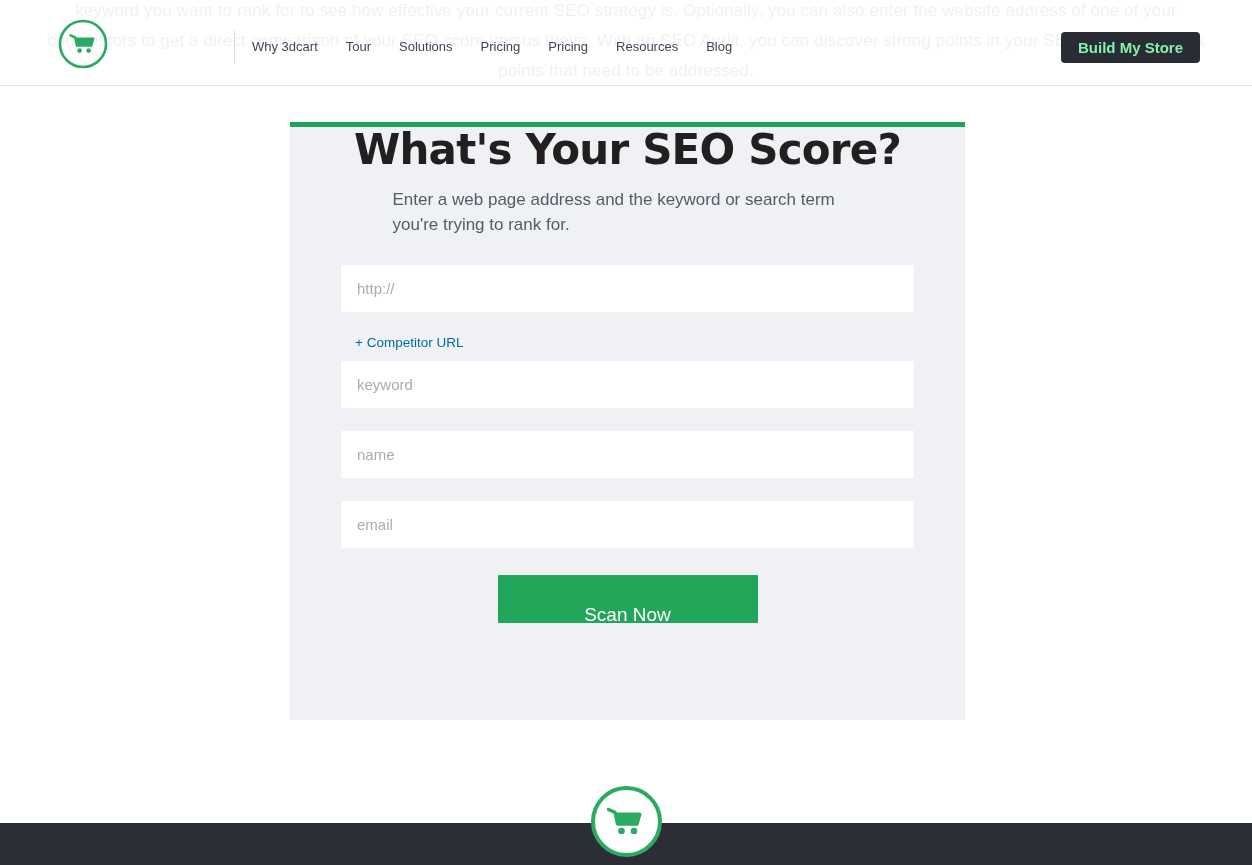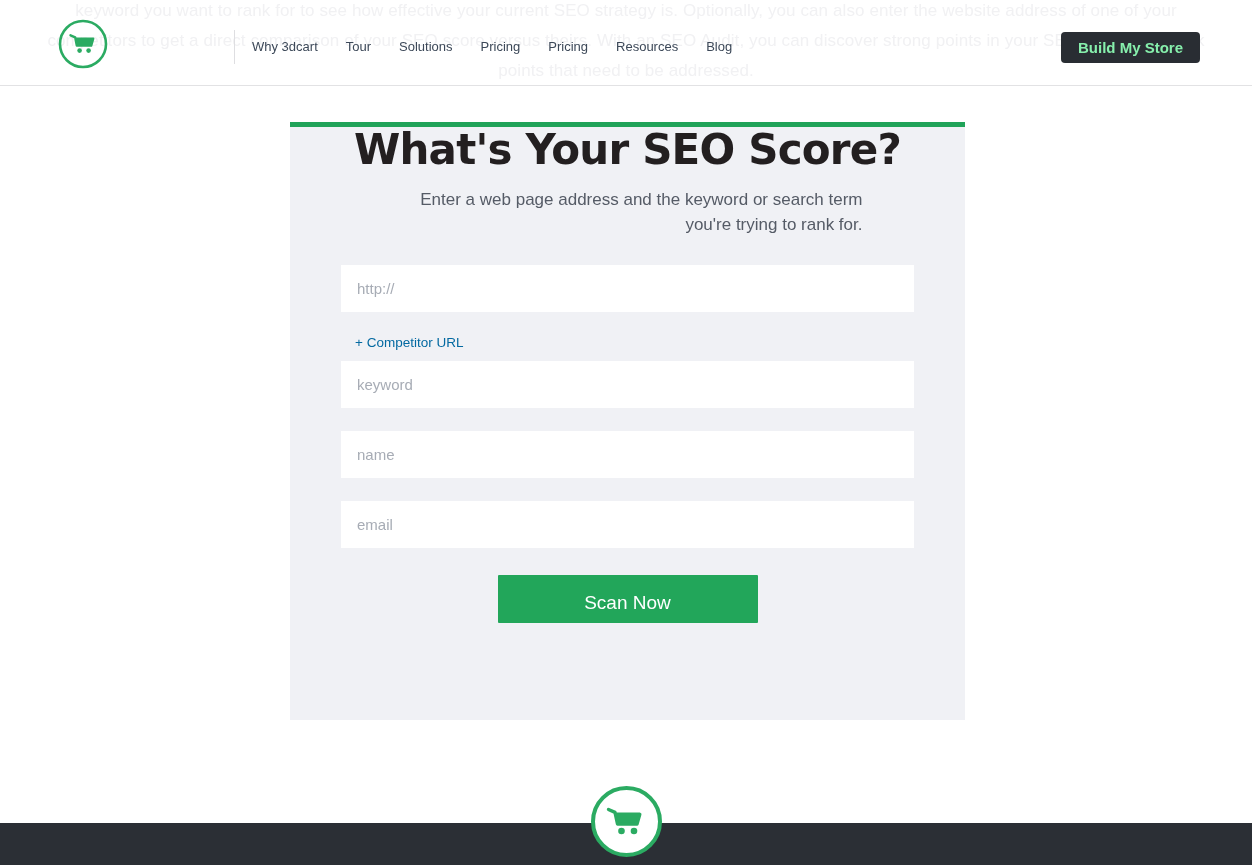--- a/index.html
+++ b/index.html
@@ -137,21 +137,21 @@
     font-size: 42px;
     font-weight: 700;
     color: #231f20;
     letter-spacing: -0.8px;
     line-height: 1.1;
   }
 
   .card-sub {
     margin: 14px auto 0;
     width: 470px;
-    text-align: right;
+    text-align: left;
     font-size: 17px;
     line-height: 25px;
     color: #555b66;
   }
 
   .form-area {
     margin-top: 28px;
     padding: 0 51px;
   }
 
@@ -188,21 +188,21 @@
     width: 260px;
     height: 48px;
     background: #22a65a;
     color: #ffffff;
     border: none;
     font-size: 19px;
     font-family: "Liberation Sans", sans-serif;
     cursor: pointer;
     border-radius: 1px;
     line-height: 48px;
-    padding: 4px;
+    padding: 16px;
   }
 
   
   .footer-bar {
     position: absolute;
     left: 0;
     top: 823px;
     width: 1252px;
     height: 42px;
     background: #2b2f35;

